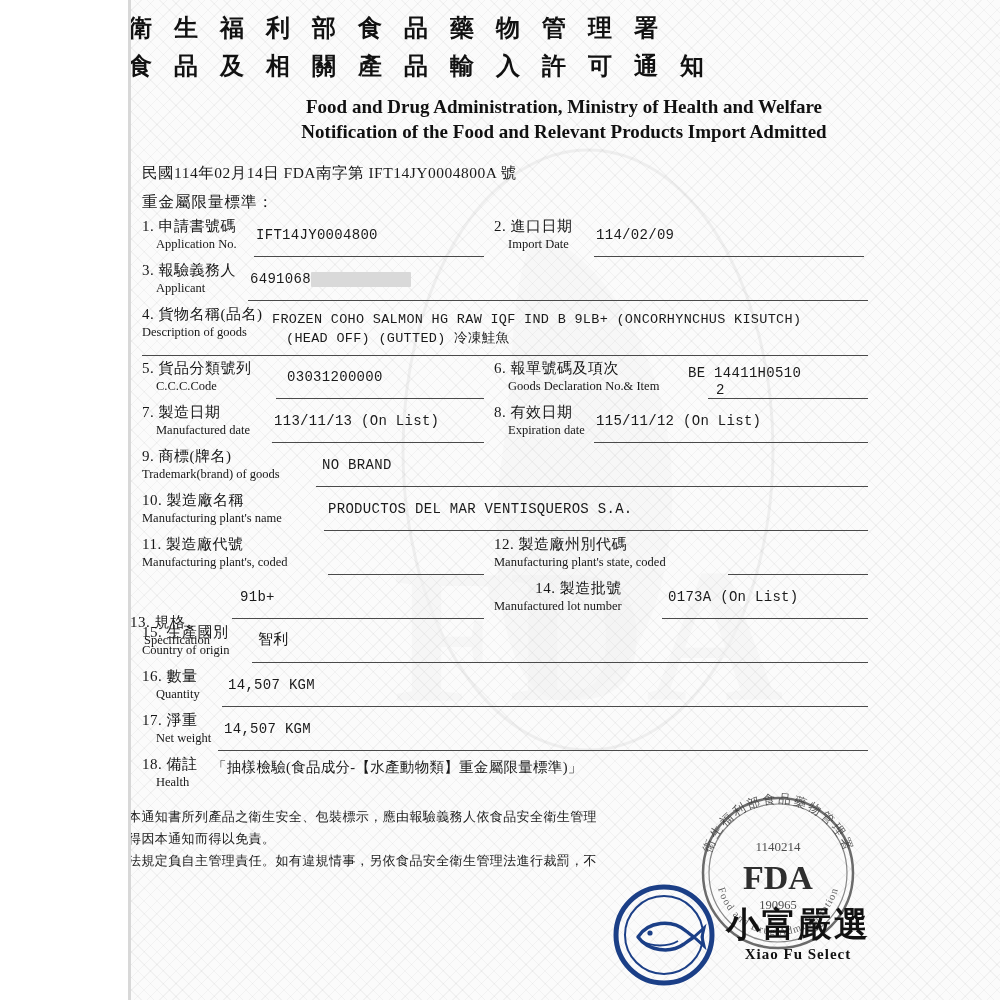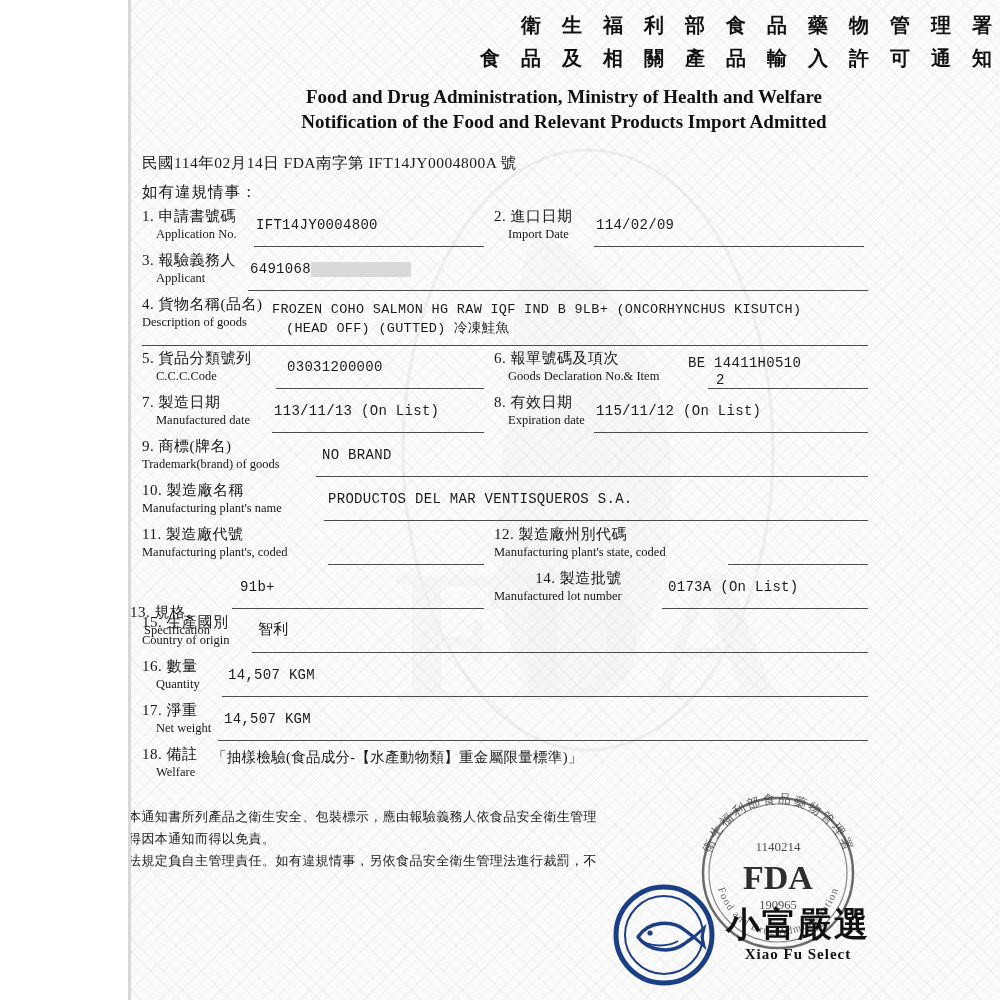--- a/index.html
+++ b/index.html
@@ -48,23 +48,23 @@
   .content {
     position: absolute;
     left: 0;
     top: 0;
     width: 872px;
     height: 1000px;
   }
 
   
   .title-cn {
-    text-align: right;
-    font-family: "Liberation Serif", serif;
-    font-size: 20px;
+    text-align: left;
+    font-family: "Liberation Serif", serif;
+    font-size: 24px;
     letter-spacing: 8px;
     font-weight: 700;
     color: #111;
   }
   .title-cn.line1 { margin-top: 12px; }
   .title-cn.line2 { margin-top: 6px; }
   .title-en {
     text-align: center;
     font-family: "Liberation Serif", serif;
     font-size: 19px;
@@ -215,21 +215,21 @@
     </svg>
 
     <div class="content">
 
       <div class="title-cn line1">衛 生 福 利 部 食 品 藥 物 管 理 署</div>
       <div class="title-cn line2">食 品 及 相 關 產 品 輸 入 許 可 通 知</div>
       <div class="title-en l1">Food and Drug Administration, Ministry of Health and Welfare</div>
       <div class="title-en l2">Notification of the Food and Relevant Products Import Admitted</div>
 
       <div class="doc-head">民國114年02月14日  FDA南字第  IFT14JY0004800A  號</div>
-      <div class="section-label">如有違規情事：</div>
+      <div class="section-label">重金屬限量標準：</div>
 
       <div class="band">
         <div class="lbl" style="position:absolute; left:14px; top:2px;">
           <span class="cn"><span>1.</span> <span>申請書號碼</span></span>
           <span class="en" style="padding-left:14px;">Application No.</span>
         </div>
         <div class="value" style="left:128px; bottom:16px;">IFT14JY0004800</div>
         <div class="uline" style="left:126px; right:null; width:230px; bottom:2px;"></div>
 
         <div class="lbl" style="position:absolute; left:366px; top:2px;">
@@ -367,21 +367,21 @@
           <span class="cn"><span>17.</span> <span>淨重</span></span>
           <span class="en" style="padding-left:14px;">Net weight</span>
         </div>
         <div class="value" style="left:96px; bottom:16px;">14,507 KGM</div>
         <div class="uline" style="left:90px; width:650px; bottom:2px;"></div>
       </div>
 
       <div class="band">
         <div class="lbl" style="position:absolute; left:14px; top:2px;">
           <span class="cn"><span>18.</span> <span>備註</span></span>
-          <span class="en" style="padding-left:14px;">Welfare</span>
+          <span class="en" style="padding-left:14px;">Health</span>
         </div>
         <div class="value cjk" style="left:84px; bottom:20px; font-size:14.5px;">「抽樣檢驗(食品成分-【水產動物類】重金屬限量標準)」</div>
       </div>
 
       <div class="footnote">
         <div>本通知書所列產品之衛生安全、包裝標示，應由報驗義務人依食品安全衛生管理</div>
         <div>得因本通知而得以免責。</div>
         <div>法規定負自主管理責任。如有違規情事，另依食品安全衛生管理法進行裁罰，不</div>
       </div>
 

